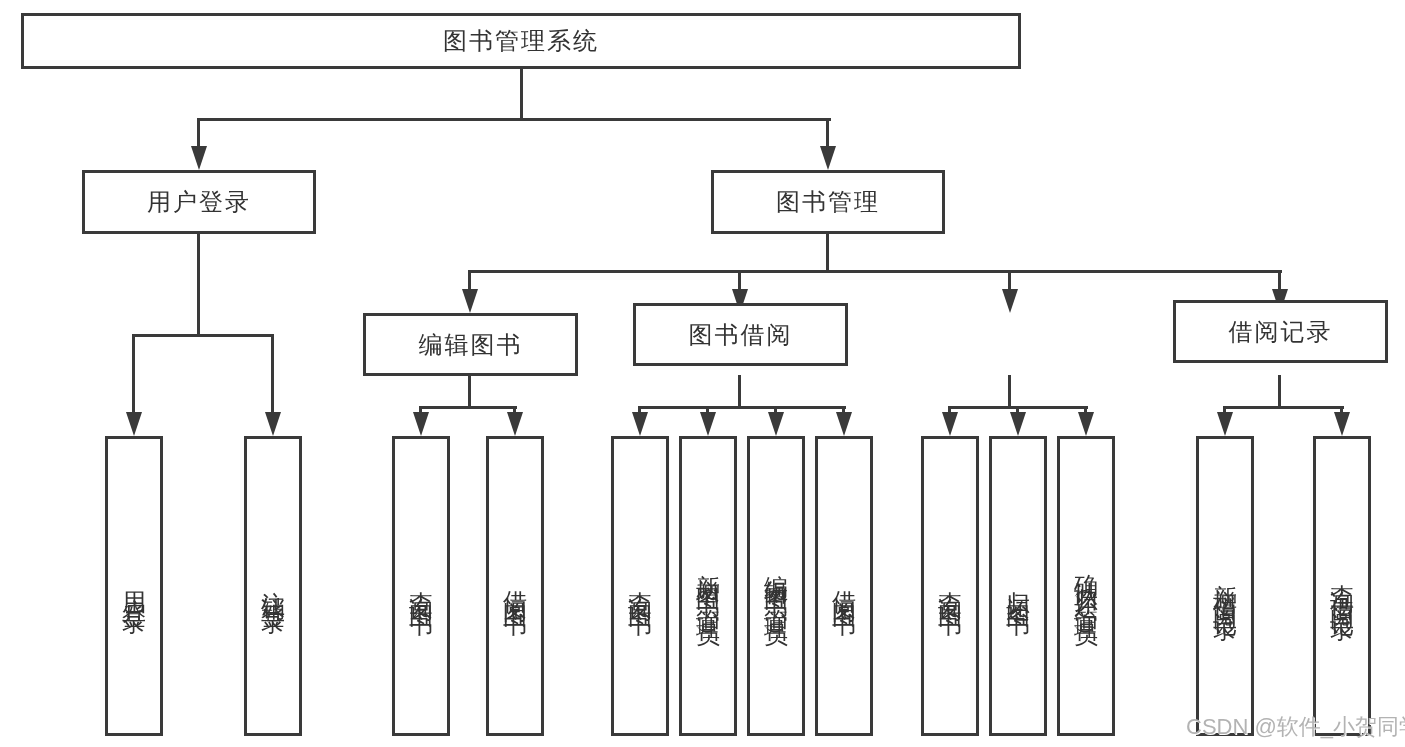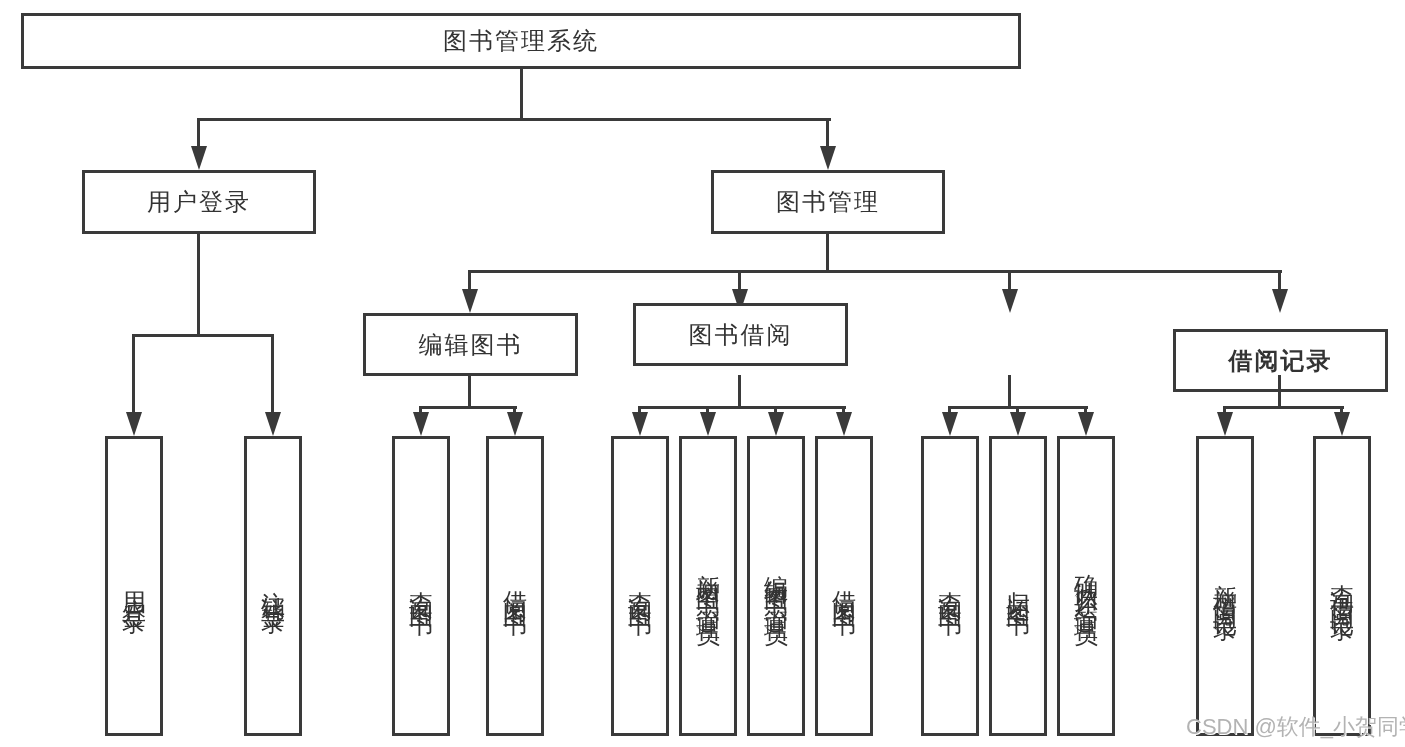--- a/index.html
+++ b/index.html
@@ -112,21 +112,21 @@
   <div class="tri" style="left:1002px; top:289px;"></div>
   <div class="vline" style="left:1278px; top:270px; height:21px;"></div>
   <div class="tri" style="left:1272px; top:289px;"></div>
 
   <div class="node hlabel" style="left:363px; top:313px; width:215px; height:63px;">
     <span>编辑图书</span>
   </div>
   <div class="node hlabel" style="left:633px; top:303px; width:215px; height:63px;">
     <span>图书借阅</span>
   </div>
-  <div class="node hlabel" style="left:1173px; top:329px; width:215px; height:63px;font-weight:bold;">
+  <div class="node hlabel" style="left:1173px; top:300px; width:215px; height:63px;">
     <span>借阅记录</span>
   </div>
 
   <div class="vline" style="left:468px; top:375px; height:33px;"></div>
   <div class="hline" style="left:419px; top:406px; width:98px;"></div>
   <div class="vline" style="left:419px; top:406px; height:8px;"></div>
   <div class="tri" style="left:413px; top:412px;"></div>
   <div class="vline" style="left:513px; top:406px; height:8px;"></div>
   <div class="tri" style="left:507px; top:412px;"></div>
 

